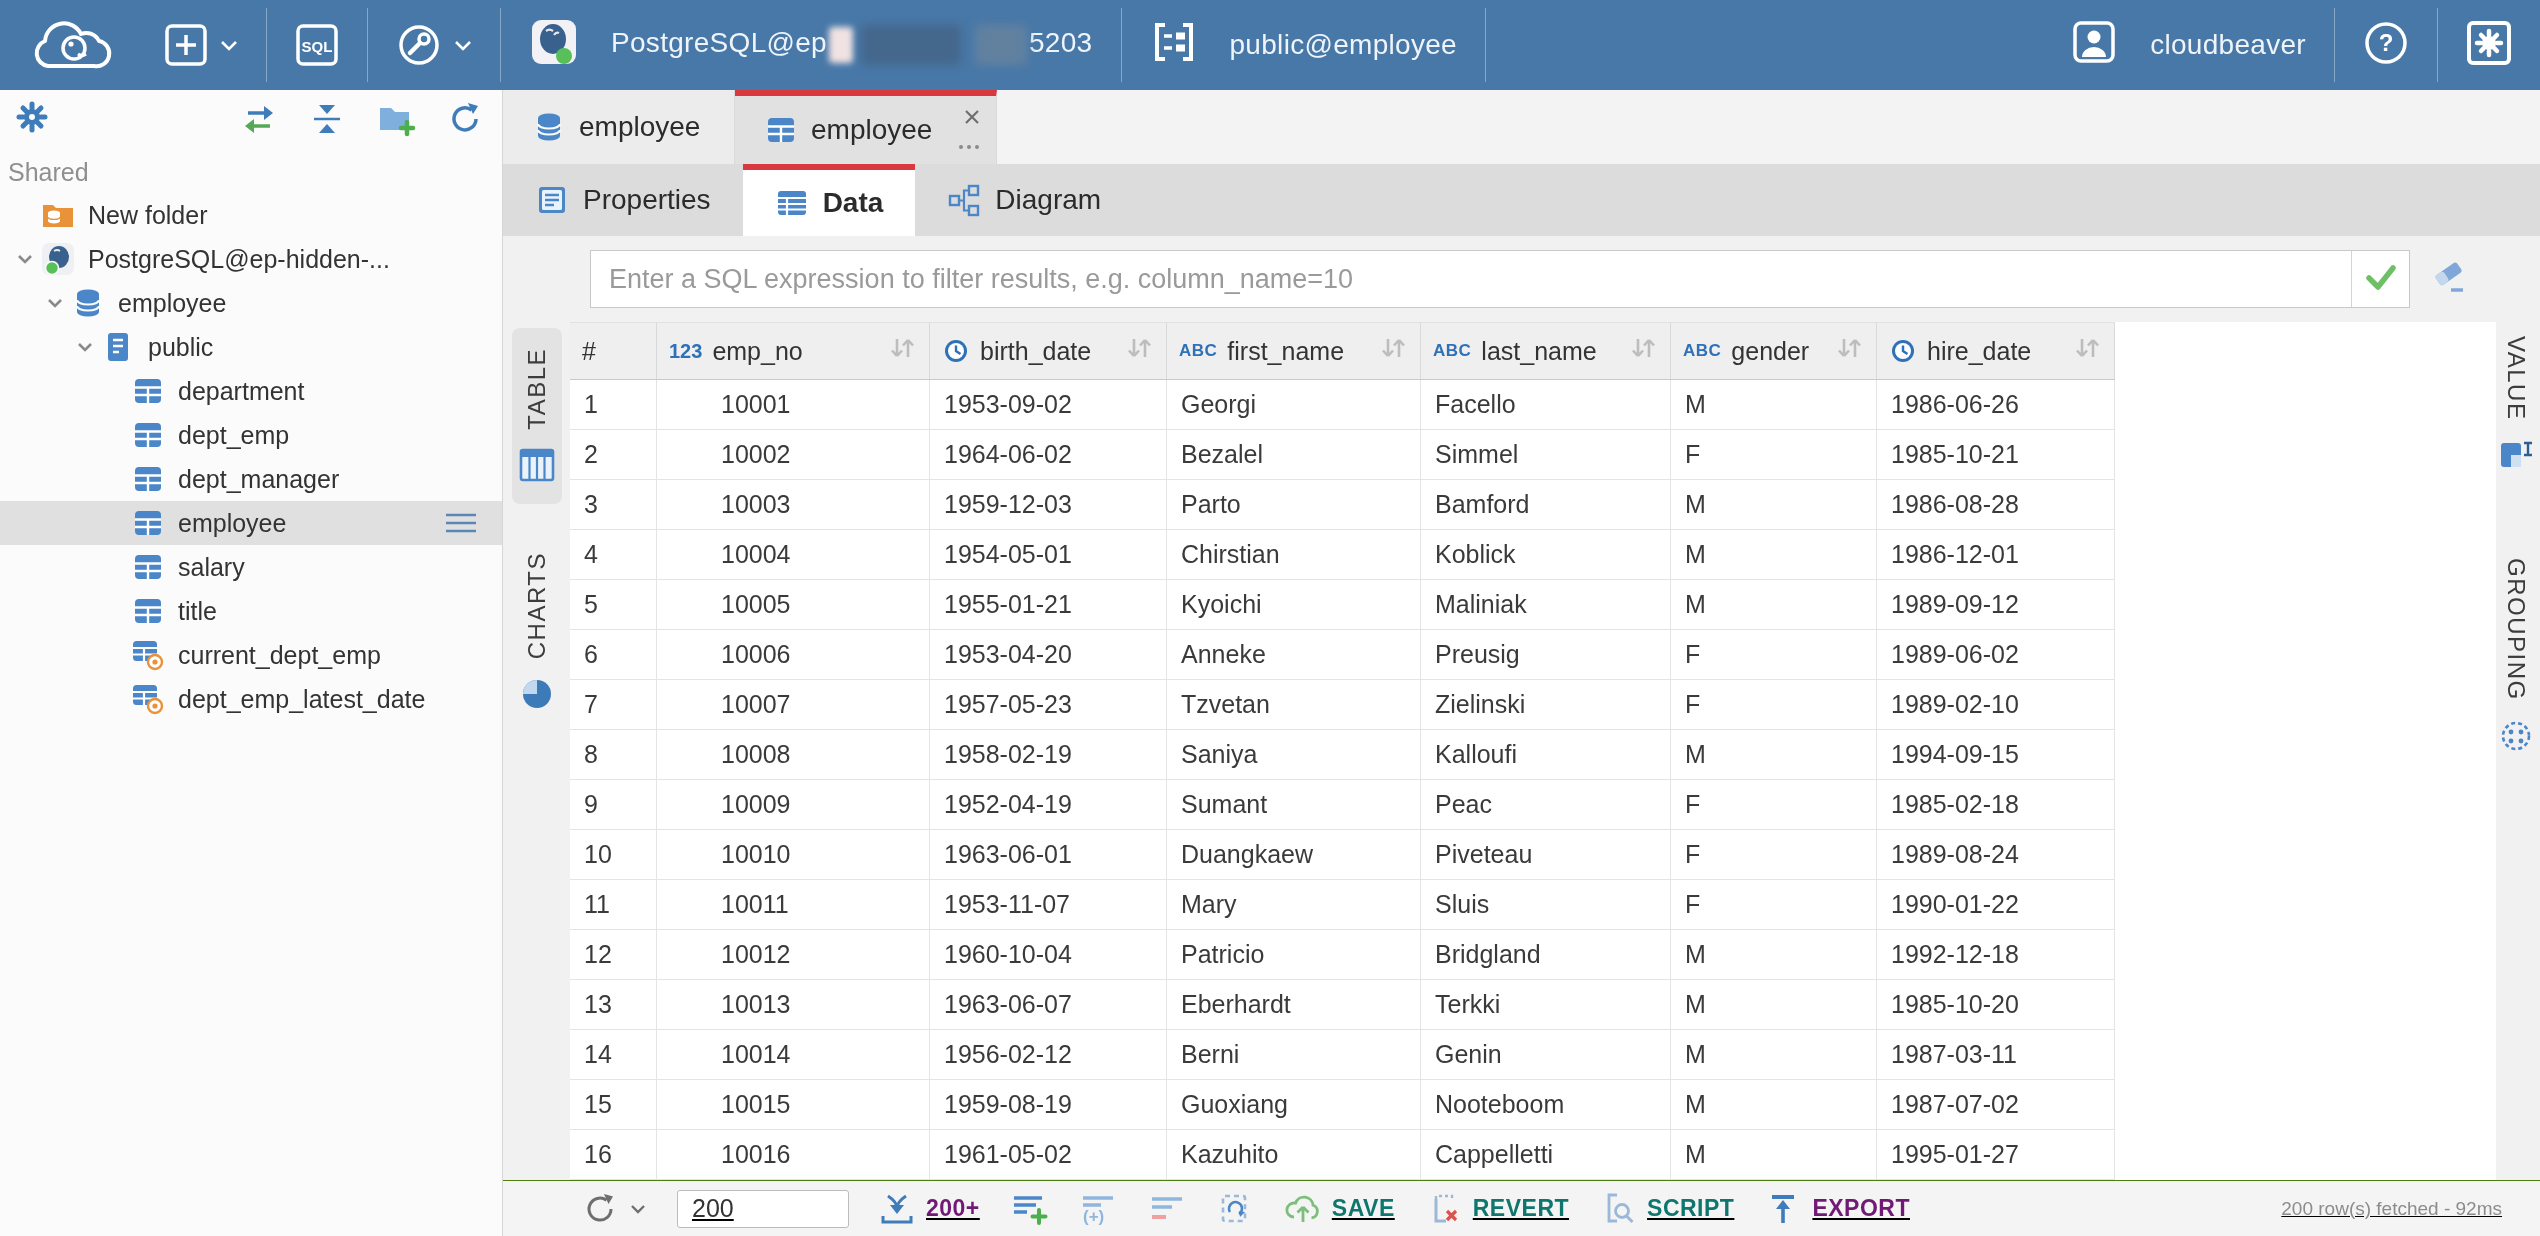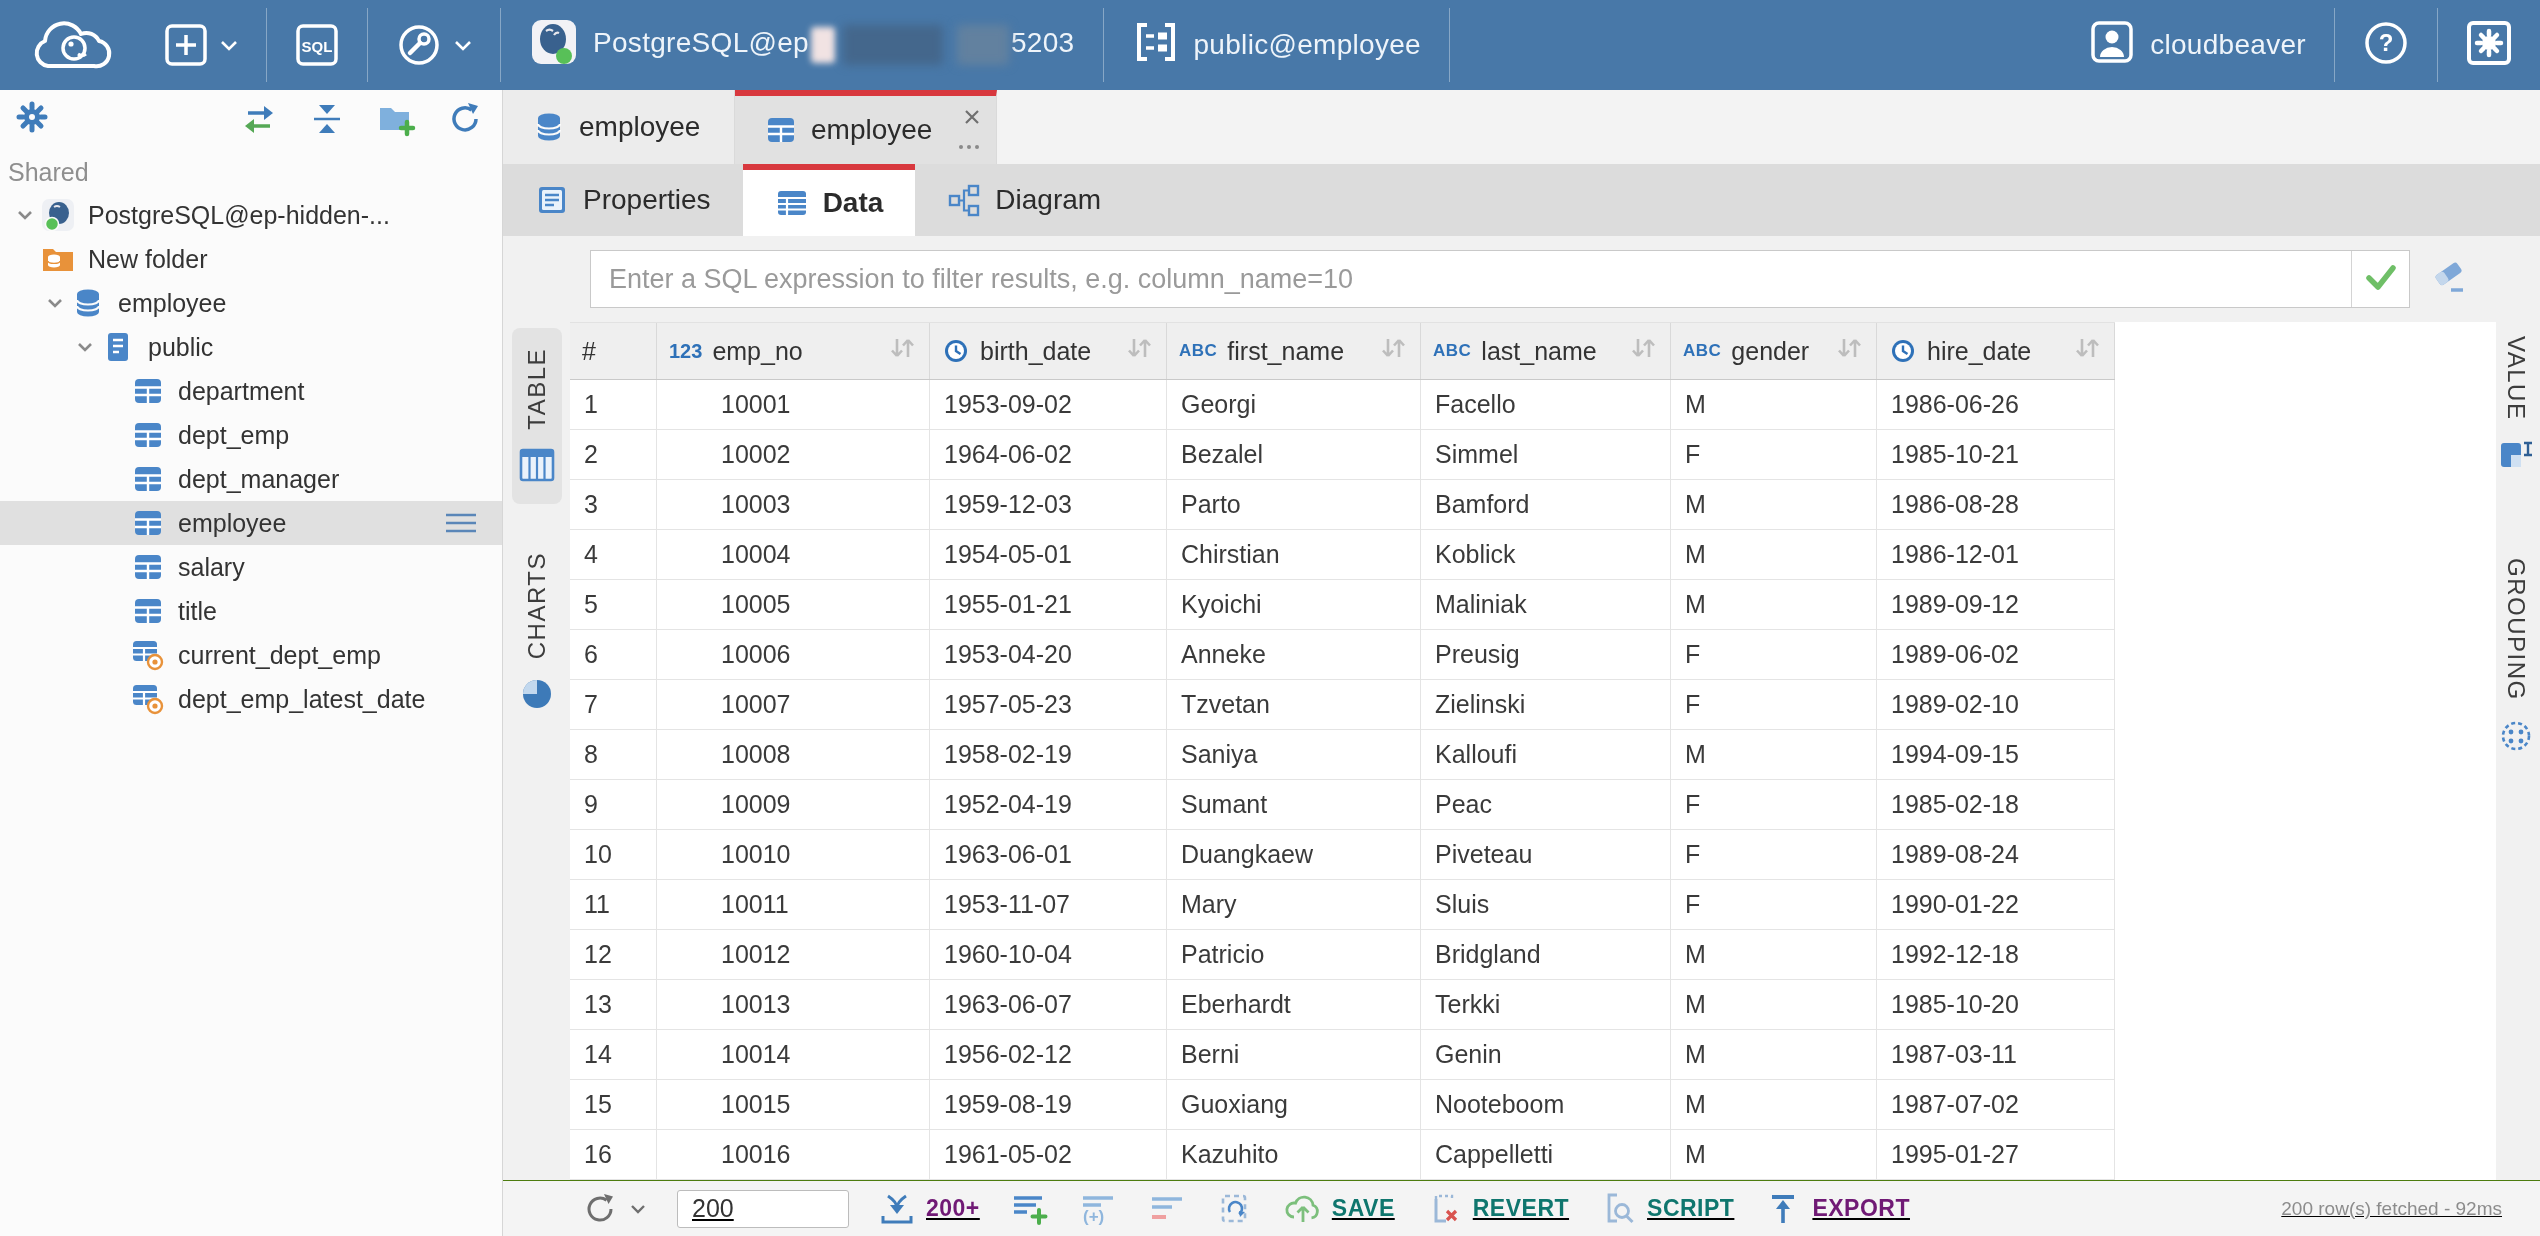--- a/index.html
+++ b/index.html
@@ -4,21 +4,21 @@
 <style>
   * { margin:0; padding:0; box-sizing:border-box; }
   html,body { width:2540px; height:1236px; }
   body { font-family:"Liberation Sans", sans-serif; background:#f1f1f1; overflow:hidden; position:relative; }
 
   
   .topbar { position:absolute; inset:0 0 auto 0; height:90px; background:#4878a8; display:flex; align-items:center; color:#eef4fa; }
   .tb-logo { margin:0 24px 0 22px; display:flex; align-items:center; }
   .tb-btn { display:flex; align-items:center; gap:8px; padding:0 20px; height:100%; cursor:pointer; }
   .tb-div { width:1px; height:74px; background:rgba(255,255,255,.35); margin:0 6px; flex:0 0 aupx; }
-  .tb-conn { display:flex; align-items:center; gap:14px; padding:0 22px; height:100%; font-size:28px; }
+  .tb-conn { display:flex; align-items:center; gap:32px; padding:0 22px; height:100%; font-size:28px; }
   .tb-label { font-size:28px; letter-spacing:.3px; }
   .blur { display:inline-block; vertical-align:middle; border-radius:4px; filter:blur(5px); }
   .blur.pink { width:24px; height:36px; background:#f1e3e3; filter:blur(3px); margin-left:2px; }
   .blur.navy { width:100px; height:40px; background:#44678c; margin-left:8px; }
   .blur.steel { width:52px; height:40px; background:#62819f; margin-left:14px; margin-right:2px; }
   .tb-right { margin-left:auto; display:flex; align-items:center; height:100%; }
 
   
   .sidebar { position:absolute; left:0; top:90px; width:503px; bottom:0; background:#fbfbfb; border-right:1px solid #d6d6d6; }
   .side-toolbar { height:58px; display:flex; align-items:center; padding:0 18px 0 14px; }
@@ -206,46 +206,46 @@
           <svg width="38" height="38" viewBox="0 0 38 38">
             <path d="M30 19 a11 11 0 1 1 -4.5-9" fill="none" stroke="#3f7cba" stroke-width="3.5"></path>
             <path d="M22 3 l10 3 -5 8 z" fill="#3f7cba"></path>
           </svg>
         </span>
       </span>
   </div>
   <div class="side-section">Shared</div>
   <div id="tree">
       <div class="tree-row" style="padding-left: 10px;">
+        <span class="tree-chev"></span>
+        <span class="tree-ico">
+          <svg width="34" height="30" viewBox="0 0 34 30">
+            <path d="M2 5 h10 l3 3 h17 v19 h-30 z" fill="#e8923a"></path>
+            <ellipse cx="13" cy="13" rx="6" ry="2.4" fill="#fff"></ellipse>
+            <path d="M7 13 v8 a6 2.4 0 0 0 12 0 v-8" fill="#fff"></path>
+            <path d="M7 17 a6 2.4 0 0 0 12 0" stroke="#e8923a" stroke-width="1.4" fill="none"></path>
+          </svg>
+        </span>
+        <span class="tree-label">New folder</span>
+      </div>
+      <div class="tree-row" style="padding-left: 10px;">
         <span class="tree-chev">
           <svg width="24" height="24" viewBox="0 0 24 24">
             <path d="M6 9 l6 6 6-6" fill="none" stroke="#8a8a8a" stroke-width="2.6"></path>
           </svg>
         </span>
         <span class="tree-ico">
           <svg width="34" height="34" viewBox="0 0 34 34">
             <rect x="1" y="1" width="32" height="32" rx="7" fill="#eef0f4"></rect>
             <ellipse cx="18" cy="15" rx="10" ry="11" fill="#39618e"></ellipse>
             <path d="M13 9 a6 7 0 0 1 6 0" stroke="#e8e8ee" stroke-width="1.8" fill="none"></path>
             <circle cx="11" cy="26" r="6.5" fill="#58c058" stroke="#fbfbfb" stroke-width="1.5"></circle>
           </svg>
         </span>
         <span class="tree-label">PostgreSQL@ep-hidden-...</span>
-      </div>
-      <div class="tree-row" style="padding-left: 10px;">
-        <span class="tree-chev"></span>
-        <span class="tree-ico">
-          <svg width="34" height="30" viewBox="0 0 34 30">
-            <path d="M2 5 h10 l3 3 h17 v19 h-30 z" fill="#e8923a"></path>
-            <ellipse cx="13" cy="13" rx="6" ry="2.4" fill="#fff"></ellipse>
-            <path d="M7 13 v8 a6 2.4 0 0 0 12 0 v-8" fill="#fff"></path>
-            <path d="M7 17 a6 2.4 0 0 0 12 0" stroke="#e8923a" stroke-width="1.4" fill="none"></path>
-          </svg>
-        </span>
-        <span class="tree-label">New folder</span>
       </div>
       <div class="tree-row" style="padding-left: 40px;">
         <span class="tree-chev">
           <svg width="24" height="24" viewBox="0 0 24 24">
             <path d="M6 9 l6 6 6-6" fill="none" stroke="#8a8a8a" stroke-width="2.6"></path>
           </svg>
         </span>
         <span class="tree-ico">
           <svg width="32" height="32" viewBox="0 0 32 32">
             <ellipse cx="16" cy="7" rx="11" ry="4.5" fill="#4a86c8"></ellipse>

